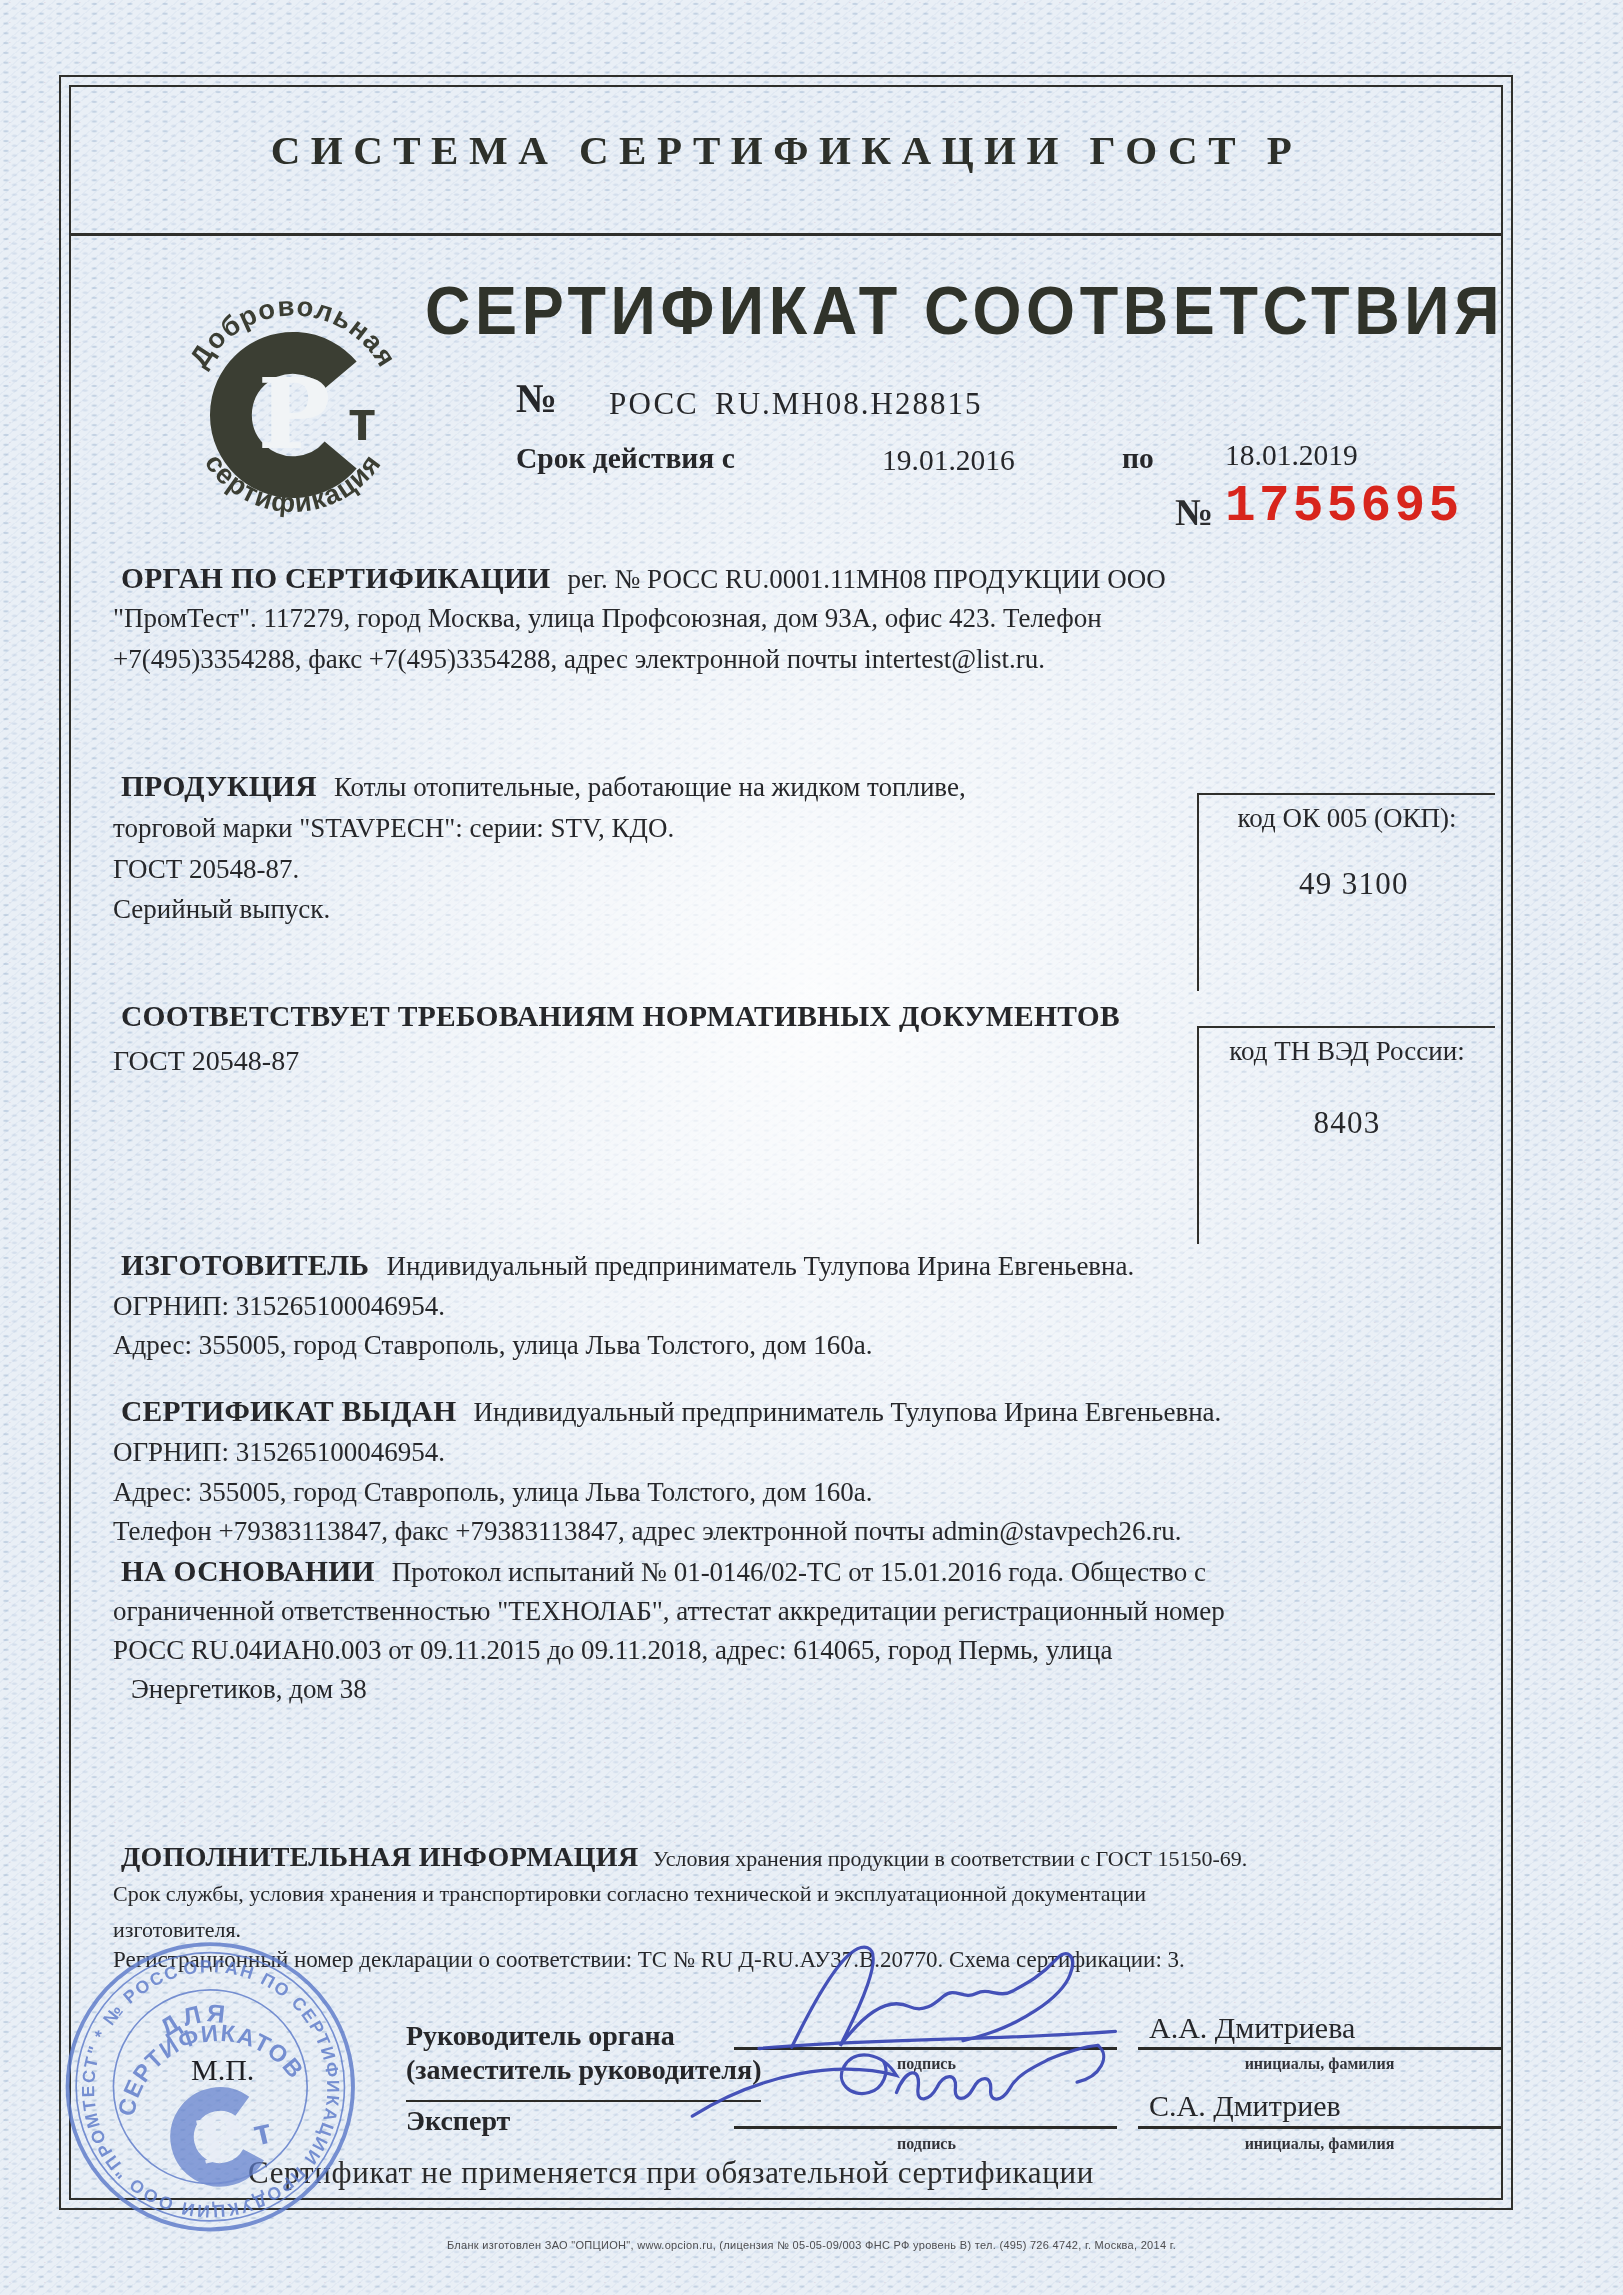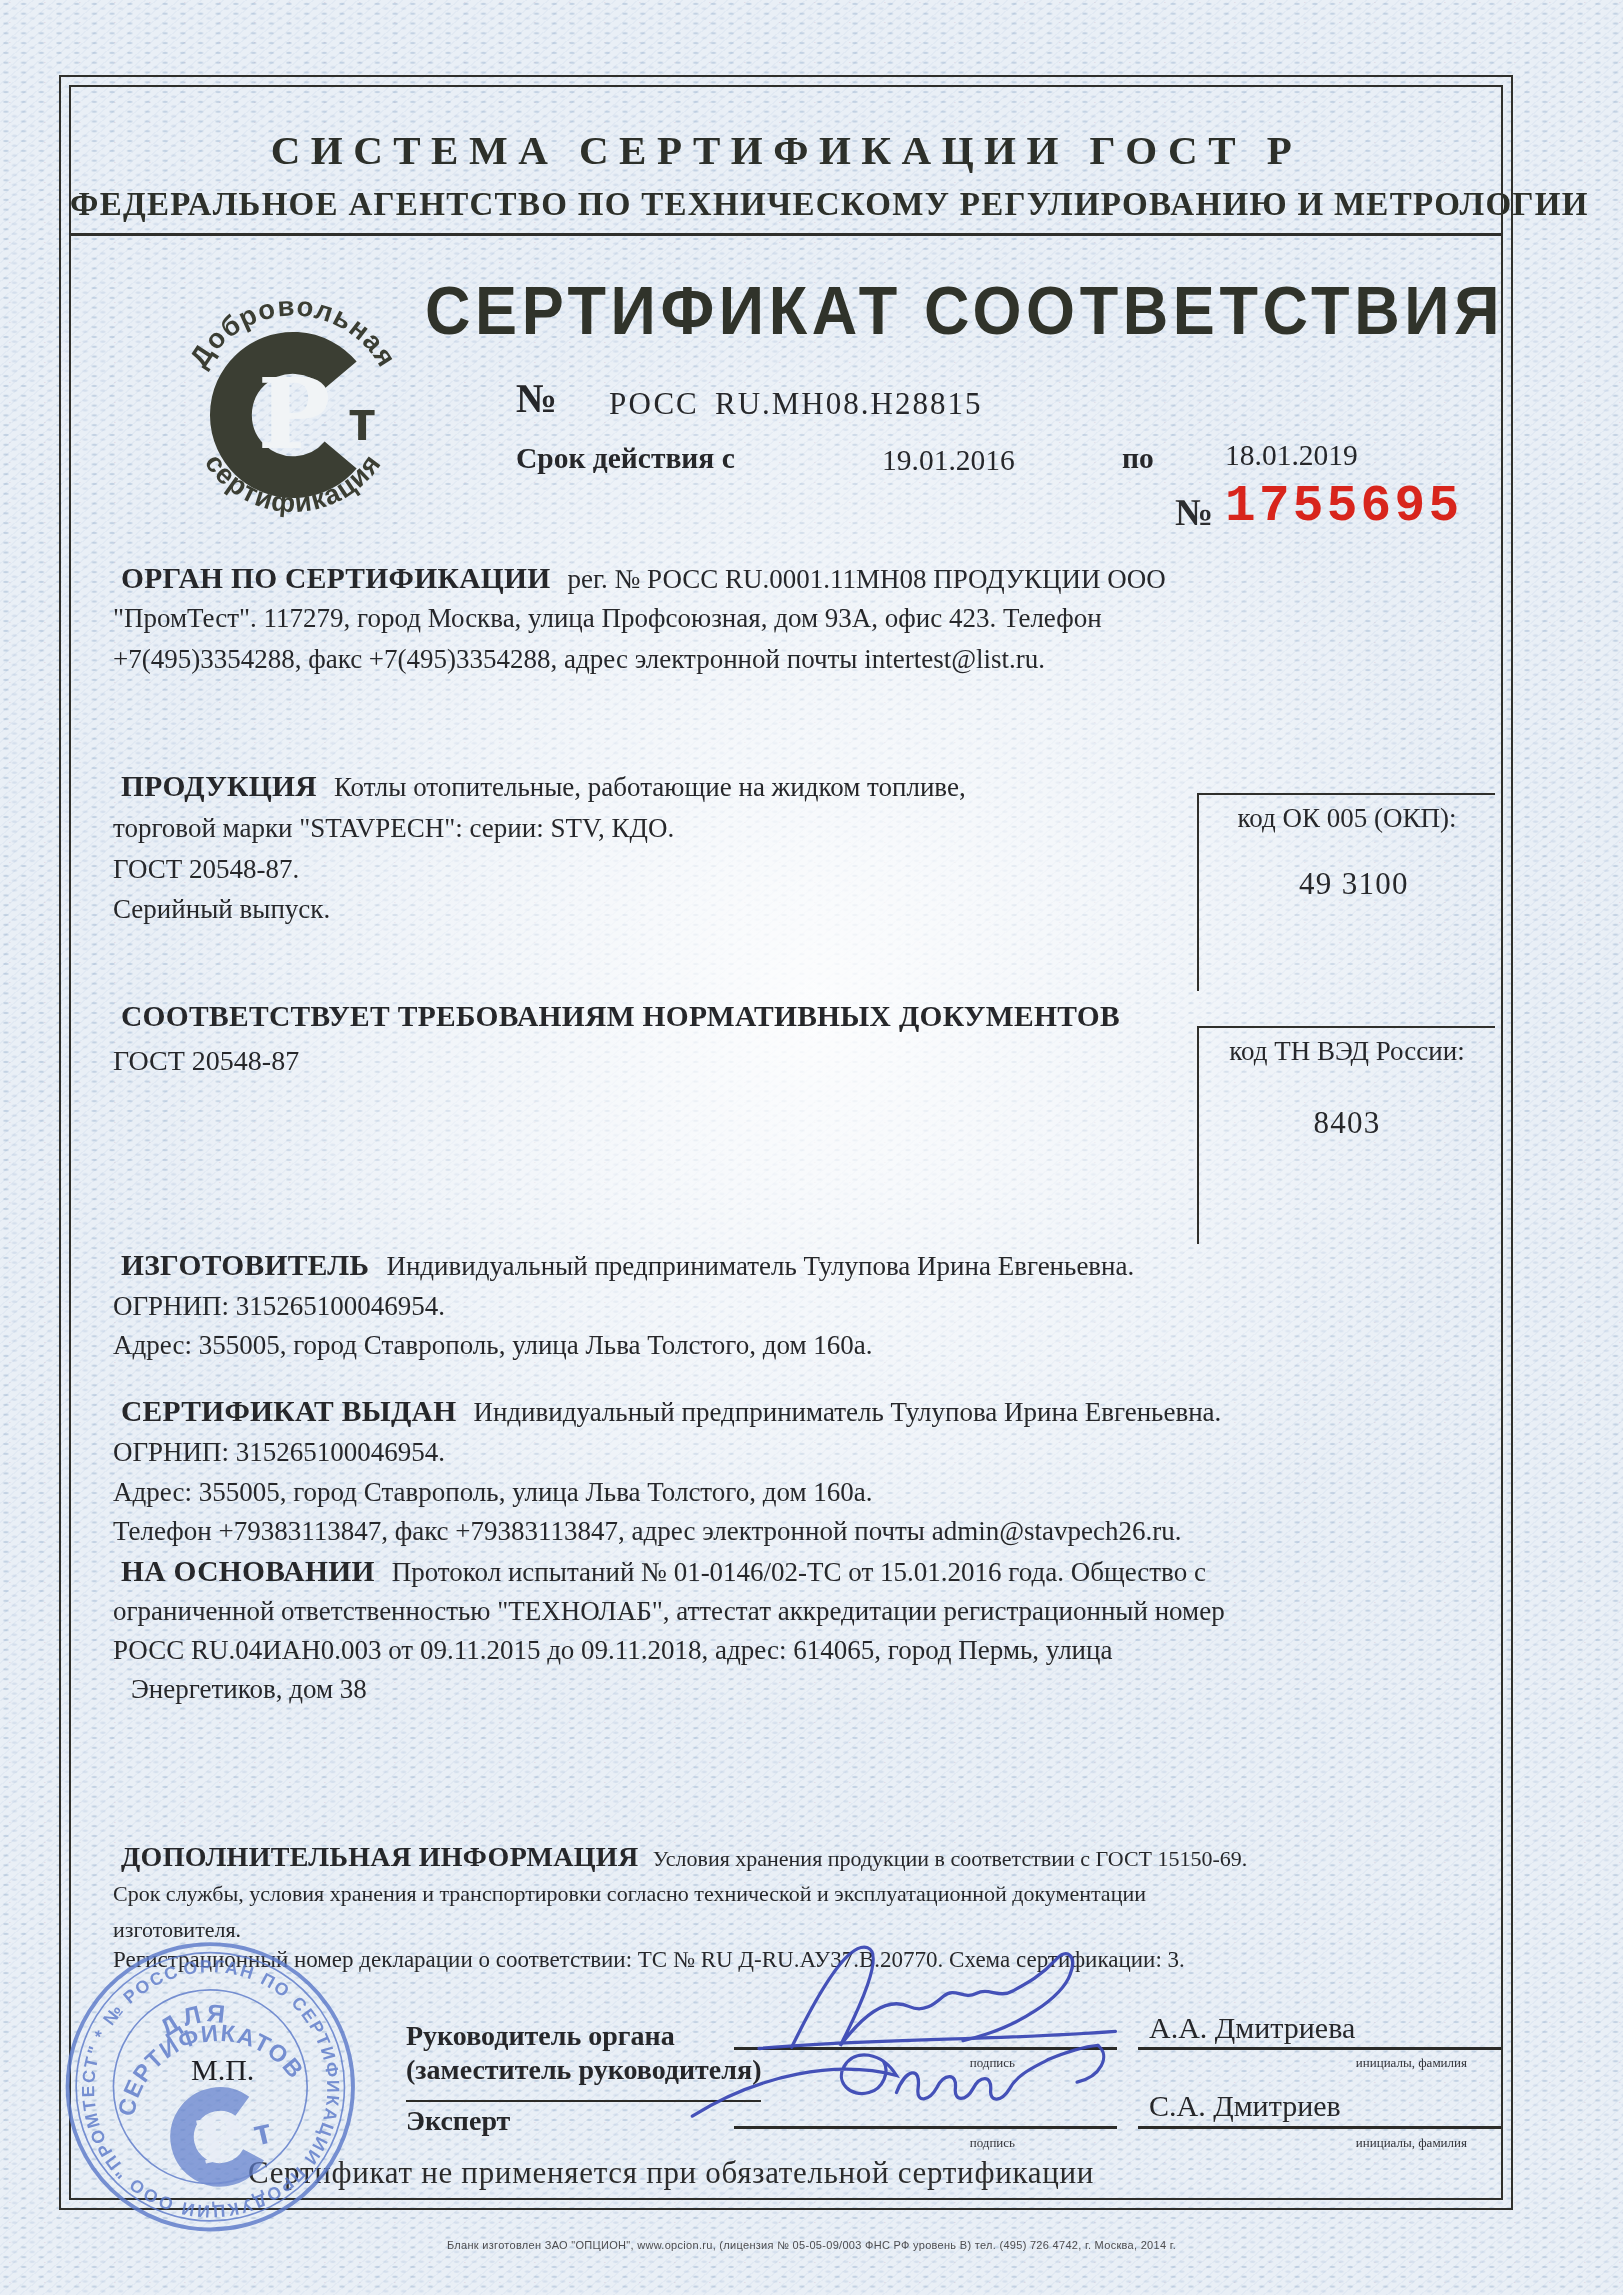--- a/index.html
+++ b/index.html
@@ -39,40 +39,39 @@
   .bodyline{font-size:27px;}
   .small .txt{font-size:22px;padding-left:14.4px;}
   .smline{font-size:22px;}
   .codebox{position:absolute;border-top:2.6px solid #2f2f2b;border-left:2.6px solid #2f2f2b;}
   .codebox .clabel{position:absolute;left:0;width:100%;top:7.9px;text-align:center;font-size:27px;}
   .codebox .cvalue{position:absolute;left:0;width:100%;text-align:center;font-size:31px;letter-spacing:1.3px;}
   .conflbl{left:121px;top:1000px;font-size:29.5px;font-weight:700;letter-spacing:0.3px;}
   .sigrole{left:406px;top:2019px;font-size:28px;font-weight:700;line-height:34px;white-space:nowrap;}
   .sigrole .u{border-bottom:2.6px solid #2b2b28;padding-bottom:13px;display:inline-block;}
   .sigline{height:2.6px;background:#2b2b28;}
-  .caption{font-size:13px;text-align:right;color:#33343a;}
+  .caption{font-size:16px;text-align:center;color:#33343a;font-weight:bold;}
   .signame{font-size:30px;}
   .notice{left:70px;width:1202px;top:2155px;font-size:31px;color:#2b2b2b;letter-spacing:0.7px;}
   .fineprint{left:0;width:1623px;top:2239px;font-family:"Liberation Sans",sans-serif;font-size:11px;
     color:#4c4c4f;letter-spacing:0.3px;}
   .mp{left:191px;top:2053px;font-size:30px;color:#1e1f24;z-index:4;}
   .stamp{z-index:5;opacity:.82;}
   .sig-svg{z-index:6;}
 </style>
 </head>
 <body>
 
 <div class="page">
 
   <div class="frame-outer">
     <div class="frame-inner"></div>
   </div>
 
   <div class="abs center hdr1">СИСТЕМА СЕРТИФИКАЦИИ ГОСТ Р</div>
-  <div class="abs center hdr2">ФЕДЕРАЛЬНОЕ АГЕНТСТВО ПО ТЕХНИЧЕСКОМУ РЕГУЛИРОВАНИЮ И МЕТРОЛОГИИ</div>
   <div class="abs rule"></div>
 
   <svg class="abs" style="left:162px;top:279px;" width="262" height="259" viewBox="0 0 400 396">
     <defs>
       <path id="arcTop" d="M 48,208 A 152,152 0 0 1 352,208"></path>
       <path id="arcBot" d="M 40,196 A 160,160 0 0 0 360,196"></path>
     </defs>
     <text font-family="Liberation Sans, sans-serif" font-size="42" font-weight="700" fill="#3b3e33" letter-spacing="2">
       <textPath href="#arcTop" startOffset="50%" text-anchor="middle">Добровольная</textPath>
     </text>

